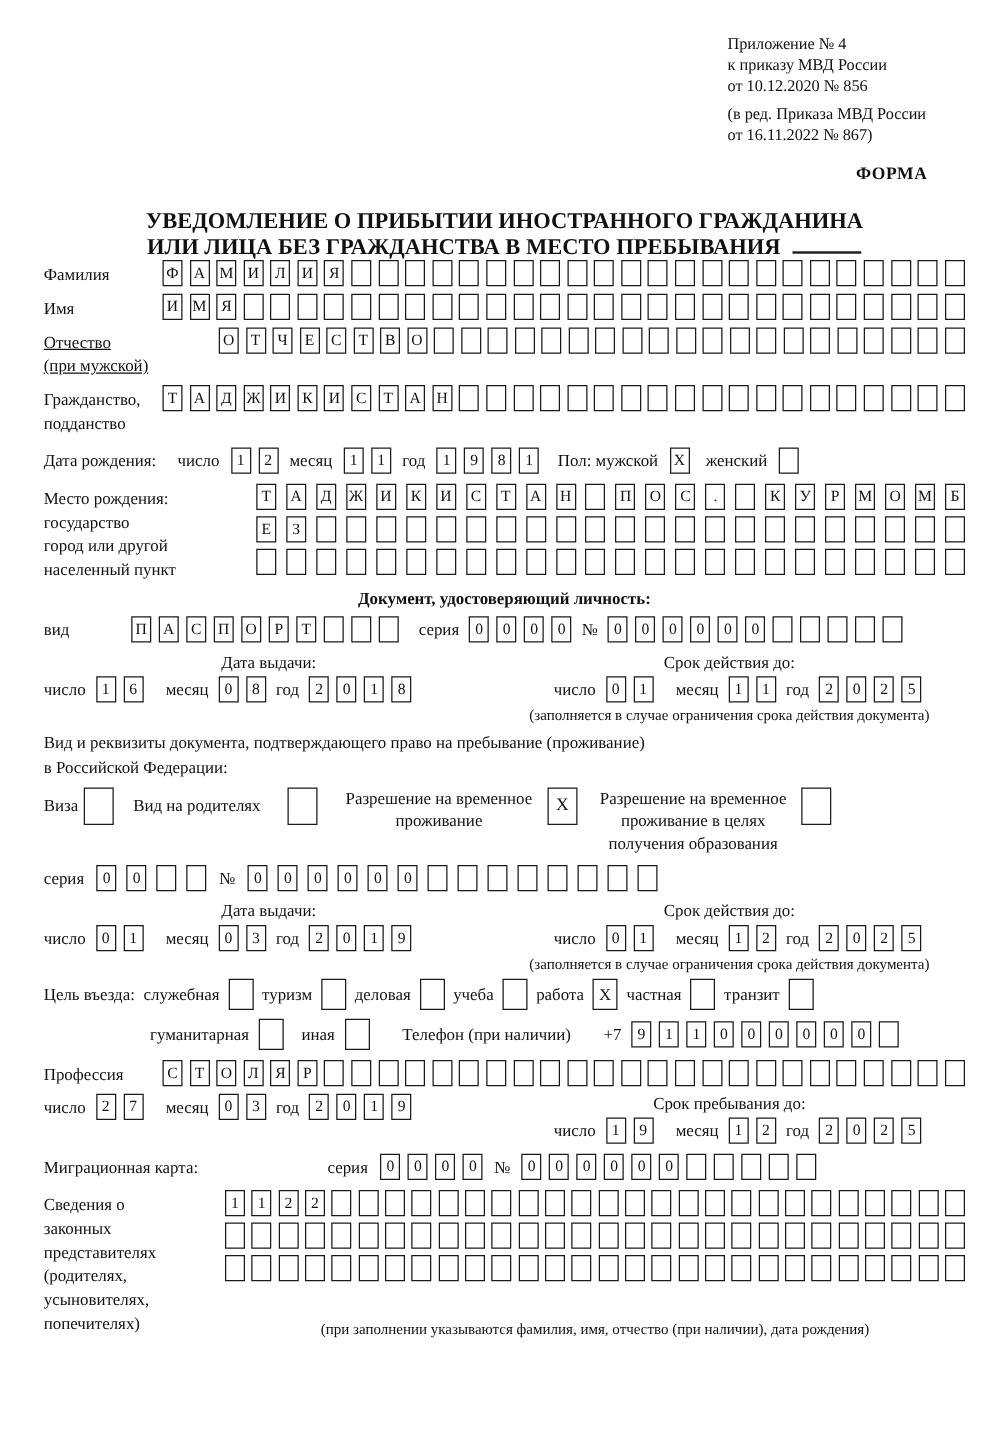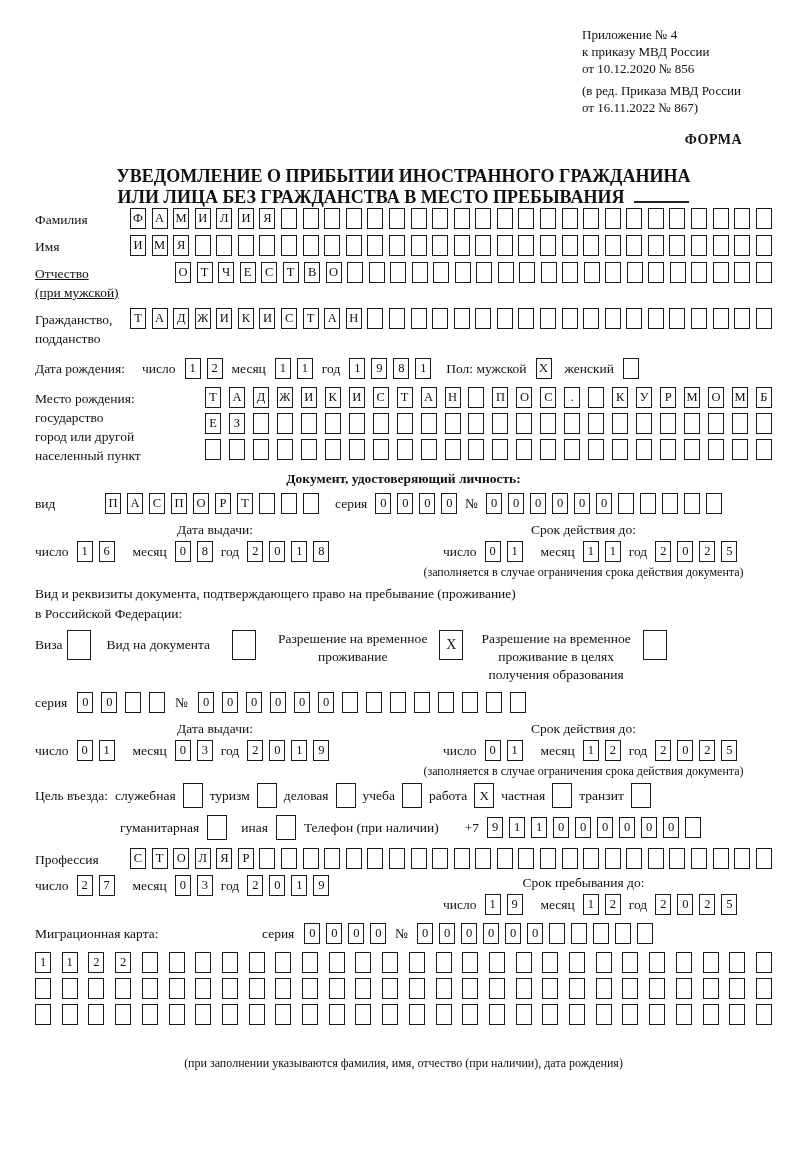--- a/index.html
+++ b/index.html
@@ -413,21 +413,21 @@
   <div class="txt" style="margin-bottom:6px;">в Российской Федерации:</div>
 
   <div class="row" style="align-items:flex-start;margin-bottom:8px;">
     <span class="inline-row">
       <span>Виза</span>
       <span class="cg" style="margin-left:4px;">
           <span class="cell cb-tall"></span>
         </span>
     </span>
     <span class="inline-row" style="margin-left:16px;">
-      <span>Вид на документа</span>
+      <span>Вид на родителях</span>
       <span class="cg" style="margin-left:22px;">
           <span class="cell cb-tall"></span>
         </span>
     </span>
     <span style="display:flex;margin-left:22px;">
       <span class="permit-opt">
         <div>Разрешение на временное</div>
         <div>проживание</div>
       </span>
       <span class="cg" style="margin-left:12px;">
@@ -555,21 +555,21 @@
 
   <div class="inline-row" style="gap:8px;padding-left:85px;margin-bottom:8px;">
     <span>гуманитарная</span>
     <span class="cg">
         <span class="cell cb"></span>
       </span>
     <span style="margin-left:6px;">иная</span>
     <span class="cg">
         <span class="cell cb"></span>
       </span>
-    <span style="text-align:right;">Телефон (при наличии)</span>
+    <span style="margin-left:18px;text-align:right;">Телефон (при наличии)</span>
     <span style="margin-left:18px;">+7</span>
     <span class="cg">
         <span class="cell">9</span>
         <span class="cell">1</span>
         <span class="cell">1</span>
         <span class="cell">0</span>
         <span class="cell">0</span>
         <span class="cell">0</span>
         <span class="cell">0</span>
         <span class="cell">0</span>
@@ -679,20 +679,28 @@
         <span class="cell">0</span>
         <span class="cell"></span>
         <span class="cell"></span>
         <span class="cell"></span>
         <span class="cell"></span>
         <span class="cell"></span>
       </span>
   </div>
 
   <div class="row">
+    <span class="lbl w145">
+      <div>Сведения о</div>
+      <div>законных</div>
+      <div>представителях</div>
+      <div>(родителях,</div>
+      <div>усыновителях,</div>
+      <div>попечителях)</div>
+    </span>
     <span class="stack">
       <span class="cells-spread">
           <span class="cell">1</span>
           <span class="cell">1</span>
           <span class="cell">2</span>
           <span class="cell">2</span>
           <span class="cell"></span>
           <span class="cell"></span>
           <span class="cell"></span>
           <span class="cell"></span>

